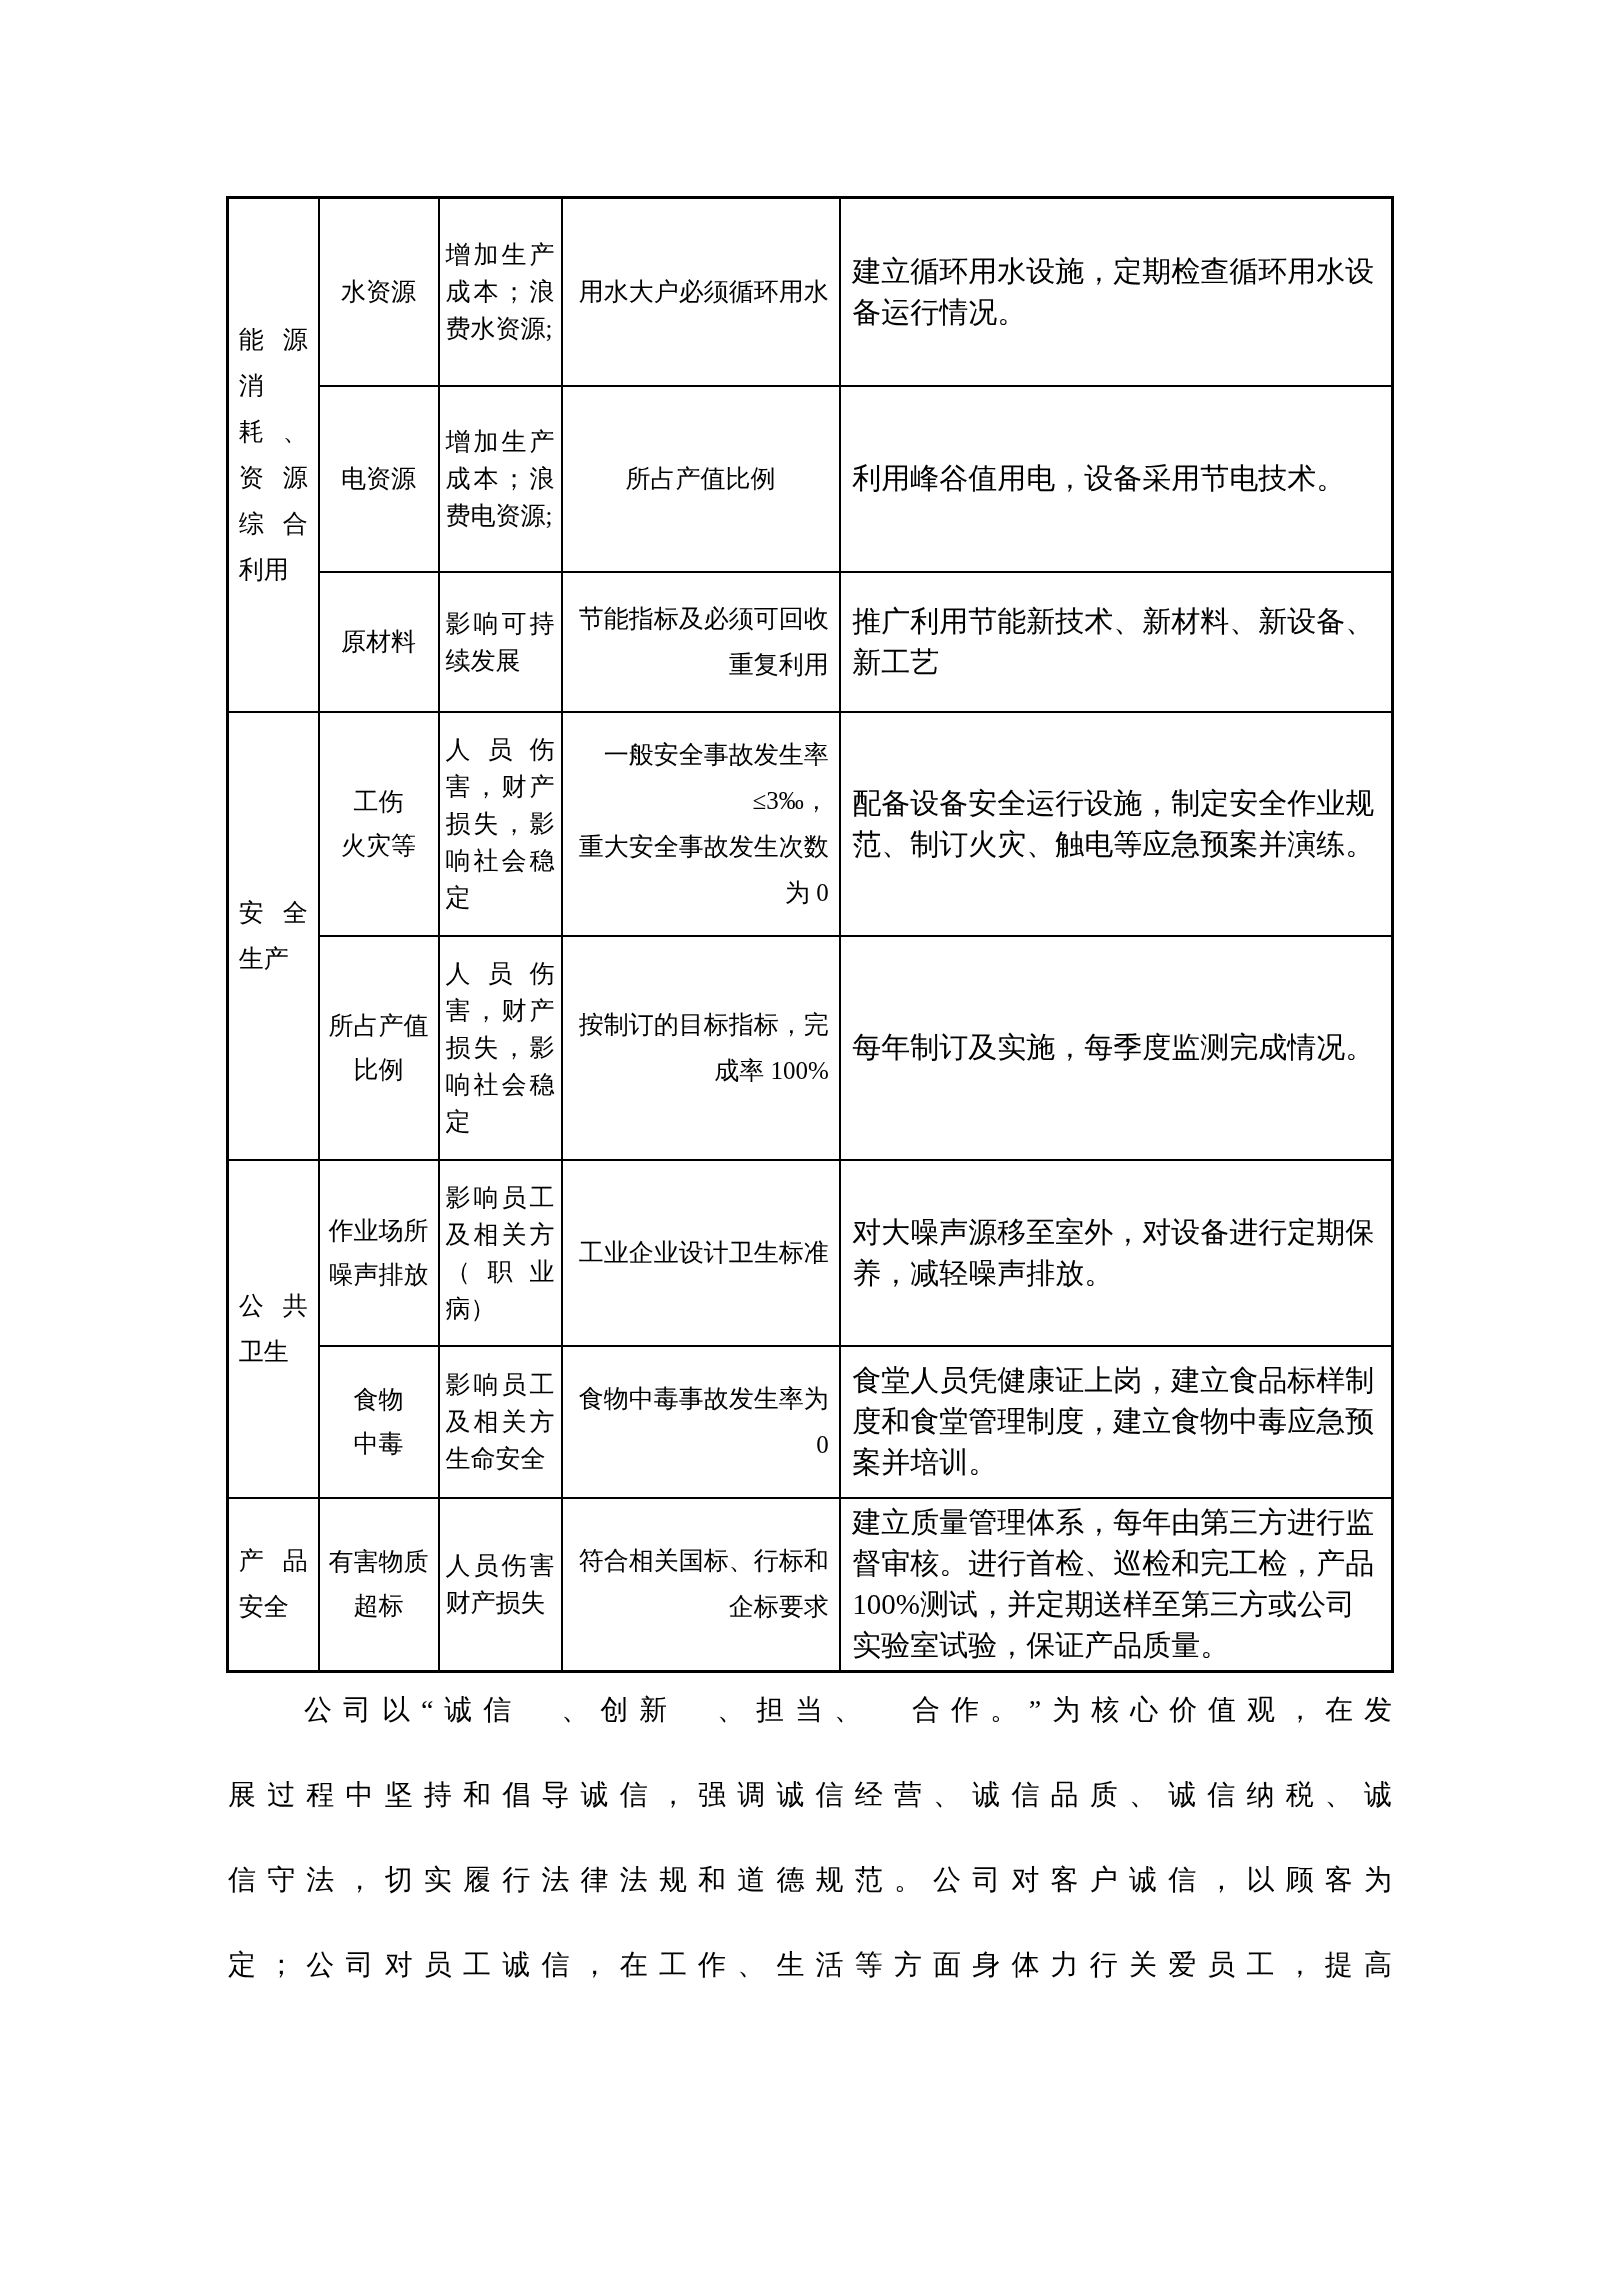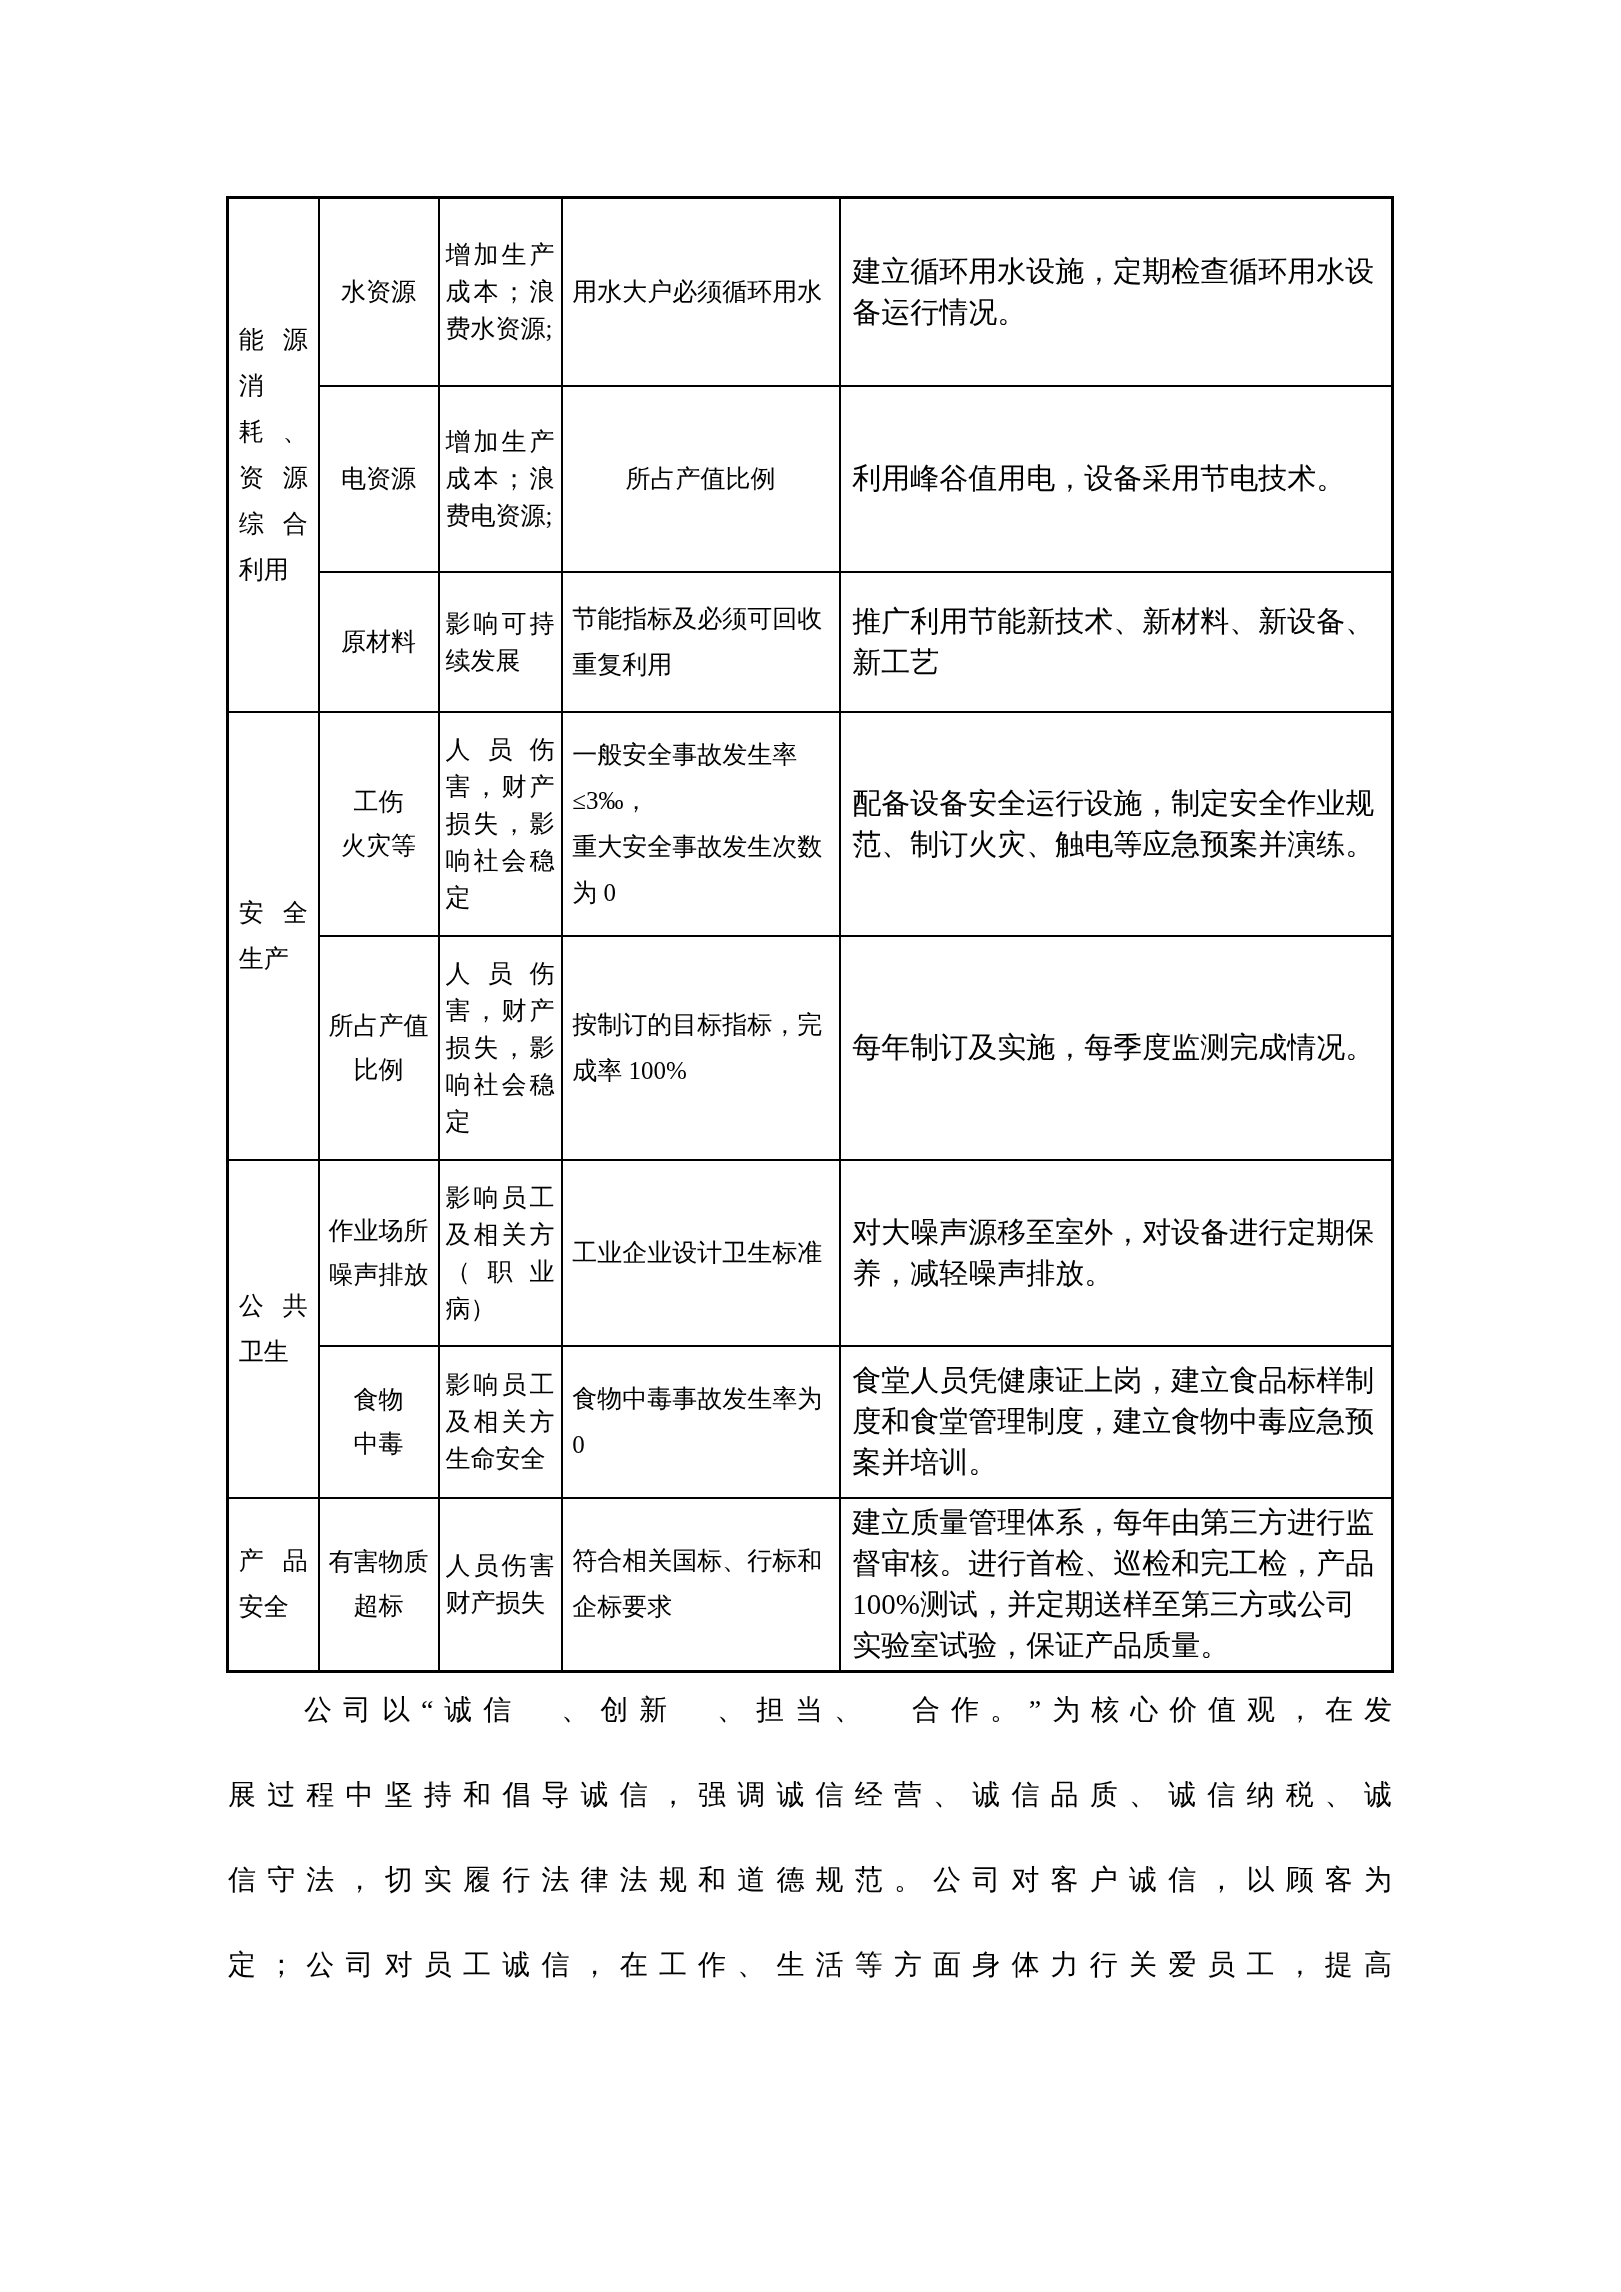--- a/index.html
+++ b/index.html
@@ -38,21 +38,21 @@
     text-align: center;
     line-height: 44px;
     padding: 2px 6px;
   }
   td.c-impact {
     text-align: justify;
     line-height: 37px;
     padding: 2px 5.9px;
   }
   td.c-standard {
-    text-align: left;
+    text-align: right;
     line-height: 46px;
     padding: 3.9px 9.8px;
   }
   td.c-standard.center { text-align: center; border-radius: 8px; }
   td.c-measures {
     text-align: left;
     line-height: 41px;
     padding: 3.9px 7.8px 3.9px 11.8px;
     font-size: 29px;
   }

